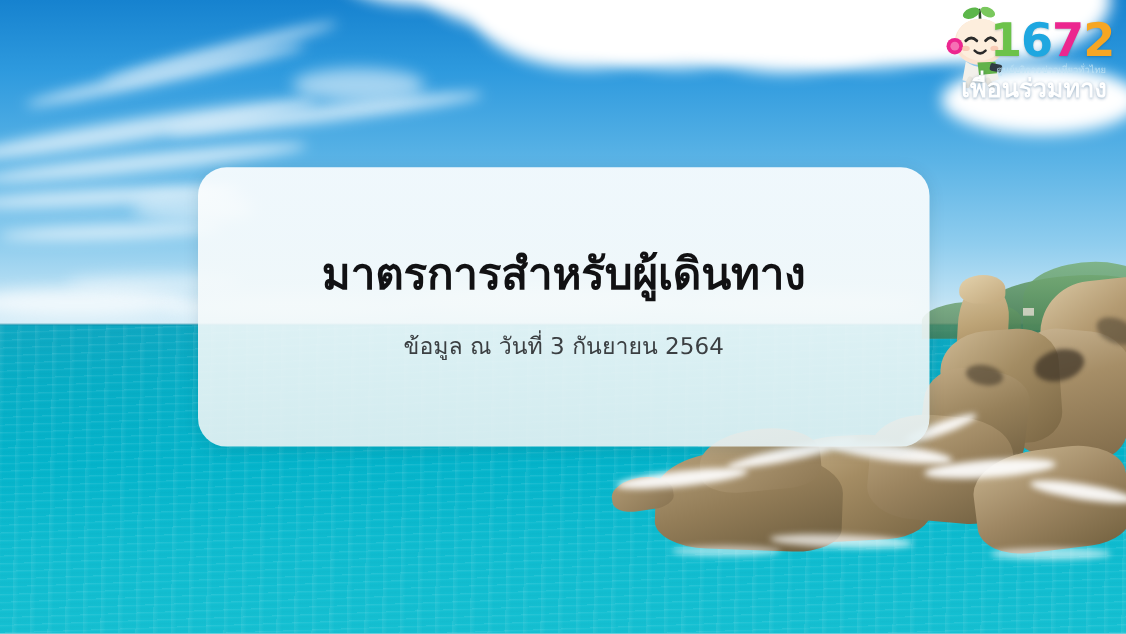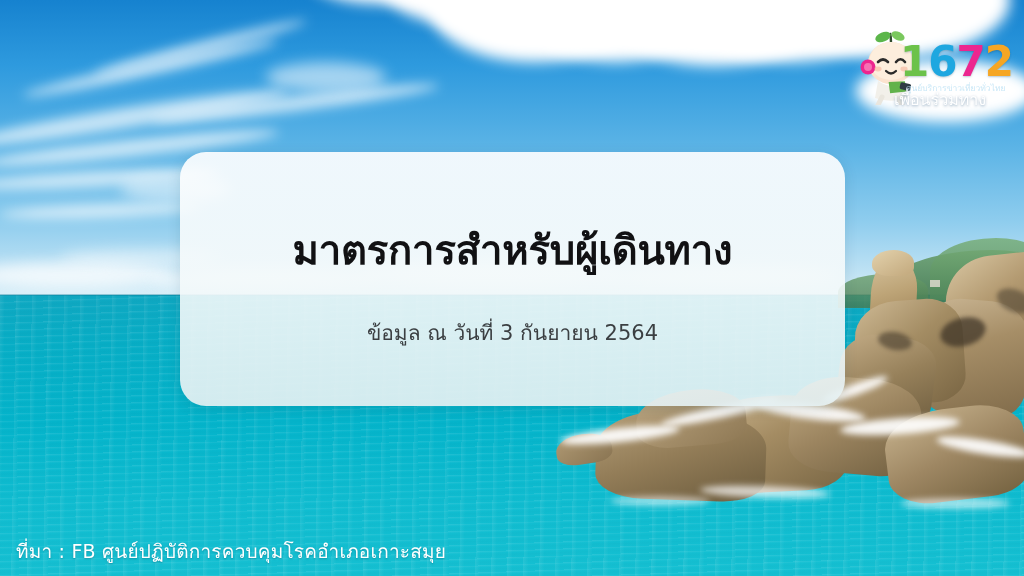--- a/index.html
+++ b/index.html
@@ -33,43 +33,43 @@
 
   
   .card{position:absolute;left:180px;top:152px;width:665px;height:254px;
     border-radius:26px;
     background:linear-gradient(180deg,rgba(255,255,255,.90) 0%,rgba(243,249,250,.90) 55%,rgba(228,240,242,.92) 100%);
     box-shadow:0 3px 14px rgba(0,60,80,.13);
     display:flex;flex-direction:column;align-items:center;justify-content:center;}
   .title{
     font-family:"DejaVu Sans","Liberation Sans",sans-serif;
     font-weight:bold;color:#111113;font-size:40px;line-height:1.10;
-    text-align:center;letter-spacing:-0.2px;margin:18px;padding:0;}
+    text-align:center;letter-spacing:-0.2px;margin:0;padding:0;}
   .title .l2{display:block;}
   .subtitle{
     font-family:"DejaVu Sans","Liberation Sans",sans-serif;
     font-weight:normal;color:#3b3f42;font-size:21px;margin-top:26px;text-align:center;}
 
   
   .source{position:absolute;left:16px;top:536px;
     font-family:"DejaVu Sans","Liberation Sans",sans-serif;
     font-size:19px;color:#ffffff;letter-spacing:.2px;
     text-shadow:0 1px 2px rgba(0,70,90,.35);white-space:nowrap;}
 
   
-  .logo{position:absolute;left:858px;top:25px;width:160px;height:96px;}
+  .logo{position:absolute;left:858px;top:0;width:160px;height:96px;}
   .logo-digits{position:absolute;left:42px;top:16px;font-size:42px;font-weight:bold;
     font-family:"DejaVu Sans","Liberation Sans",sans-serif;letter-spacing:-1px;line-height:1;
     text-shadow:0 1px 2px rgba(0,50,80,.25);}
   .d1{color:#6cc24a;} .d6{color:#1ea7e0;} .d7{color:#ec268f;} .d2{color:#f6a623;}
   .logo-tag{position:absolute;left:48px;top:56px;font-size:8.5px;color:#bfe3f5;
     font-family:"DejaVu Sans","Liberation Sans",sans-serif;white-space:nowrap;opacity:.85;}
   .logo-sub{position:absolute;left:4px;top:62px;width:156px;text-align:center;
     font-family:"DejaVu Sans","Liberation Sans",sans-serif;
-    font-size:16px;font-weight:normal;color:#ffffff;white-space:nowrap;
+    font-size:23px;font-weight:bold;color:#ffffff;white-space:nowrap;
     text-shadow:0 1px 3px rgba(0,60,110,.45);}
   .mascot{position:absolute;left:0px;top:6px;width:66px;height:74px;}
 </style>
 </head>
 <body>
 
 <div class="stage">
 
   <div class="sky"></div>
 
@@ -176,21 +176,20 @@
   <div class="foam" style="left:610px;top:496px;width:100px;height:10px;opacity:.55;"></div>
   <div class="foam" style="left:900px;top:498px;width:110px;height:11px;opacity:.6;"></div>
 
   <div class="card">
     <h1 class="title">
       <span>มาตรการสำหรับผู้เดินทาง</span>
     </h1>
     <div class="subtitle">ข้อมูล ณ วันที่ 3 กันยายน 2564</div>
   </div>
 
-  <div class="source">ที่มา : FB ศูนย์ปฏิบัติการควบคุมโรคอำเภอเกาะสมุย</div>
 
   <div class="logo">
 
     <svg class="mascot" viewBox="0 0 66 74" xmlns="http://www.w3.org/2000/svg">
 
       <path d="M33 14 C33 7 33 5 32 2" stroke="#2f4a2c" stroke-width="2.4" fill="none"></path>
       <ellipse cx="25" cy="6" rx="8" ry="4.6" fill="#5cb64a" transform="rotate(-22 25 6)"></ellipse>
       <ellipse cx="40" cy="5" rx="7" ry="4.2" fill="#7ac85d" transform="rotate(26 40 5)"></ellipse>
 
       <ellipse cx="33" cy="32" rx="23" ry="21" fill="#fbe3cf"></ellipse>

